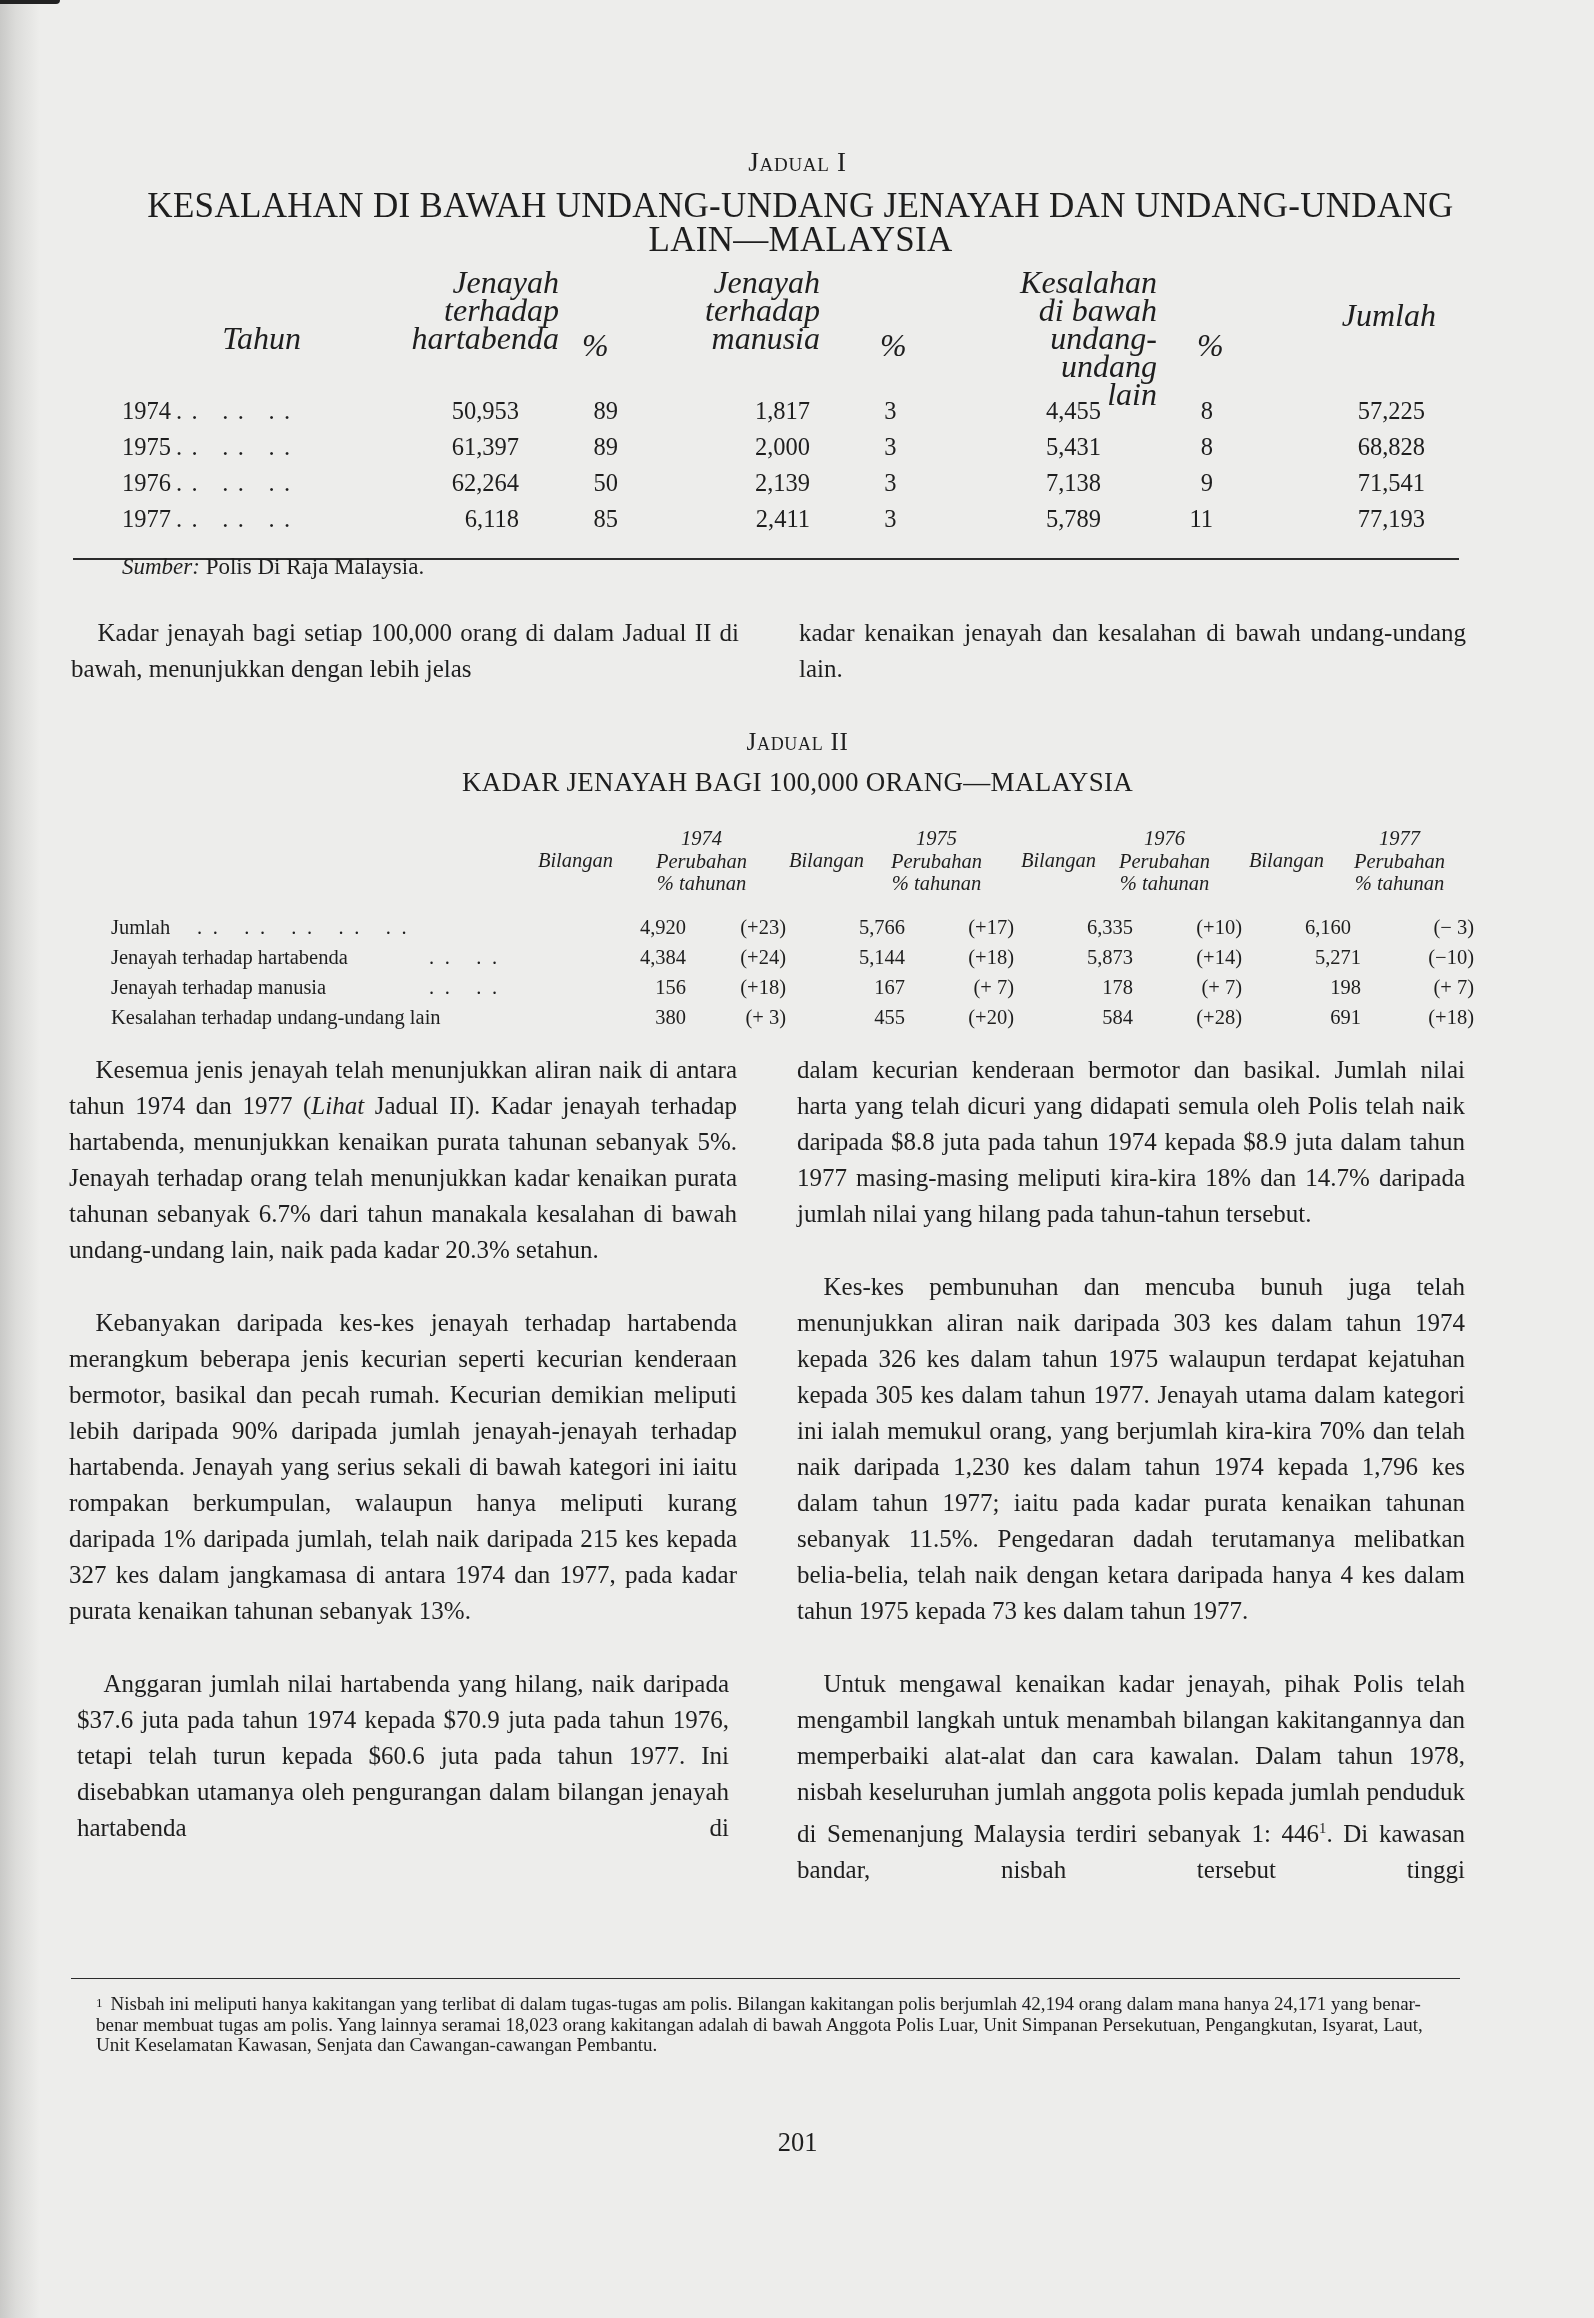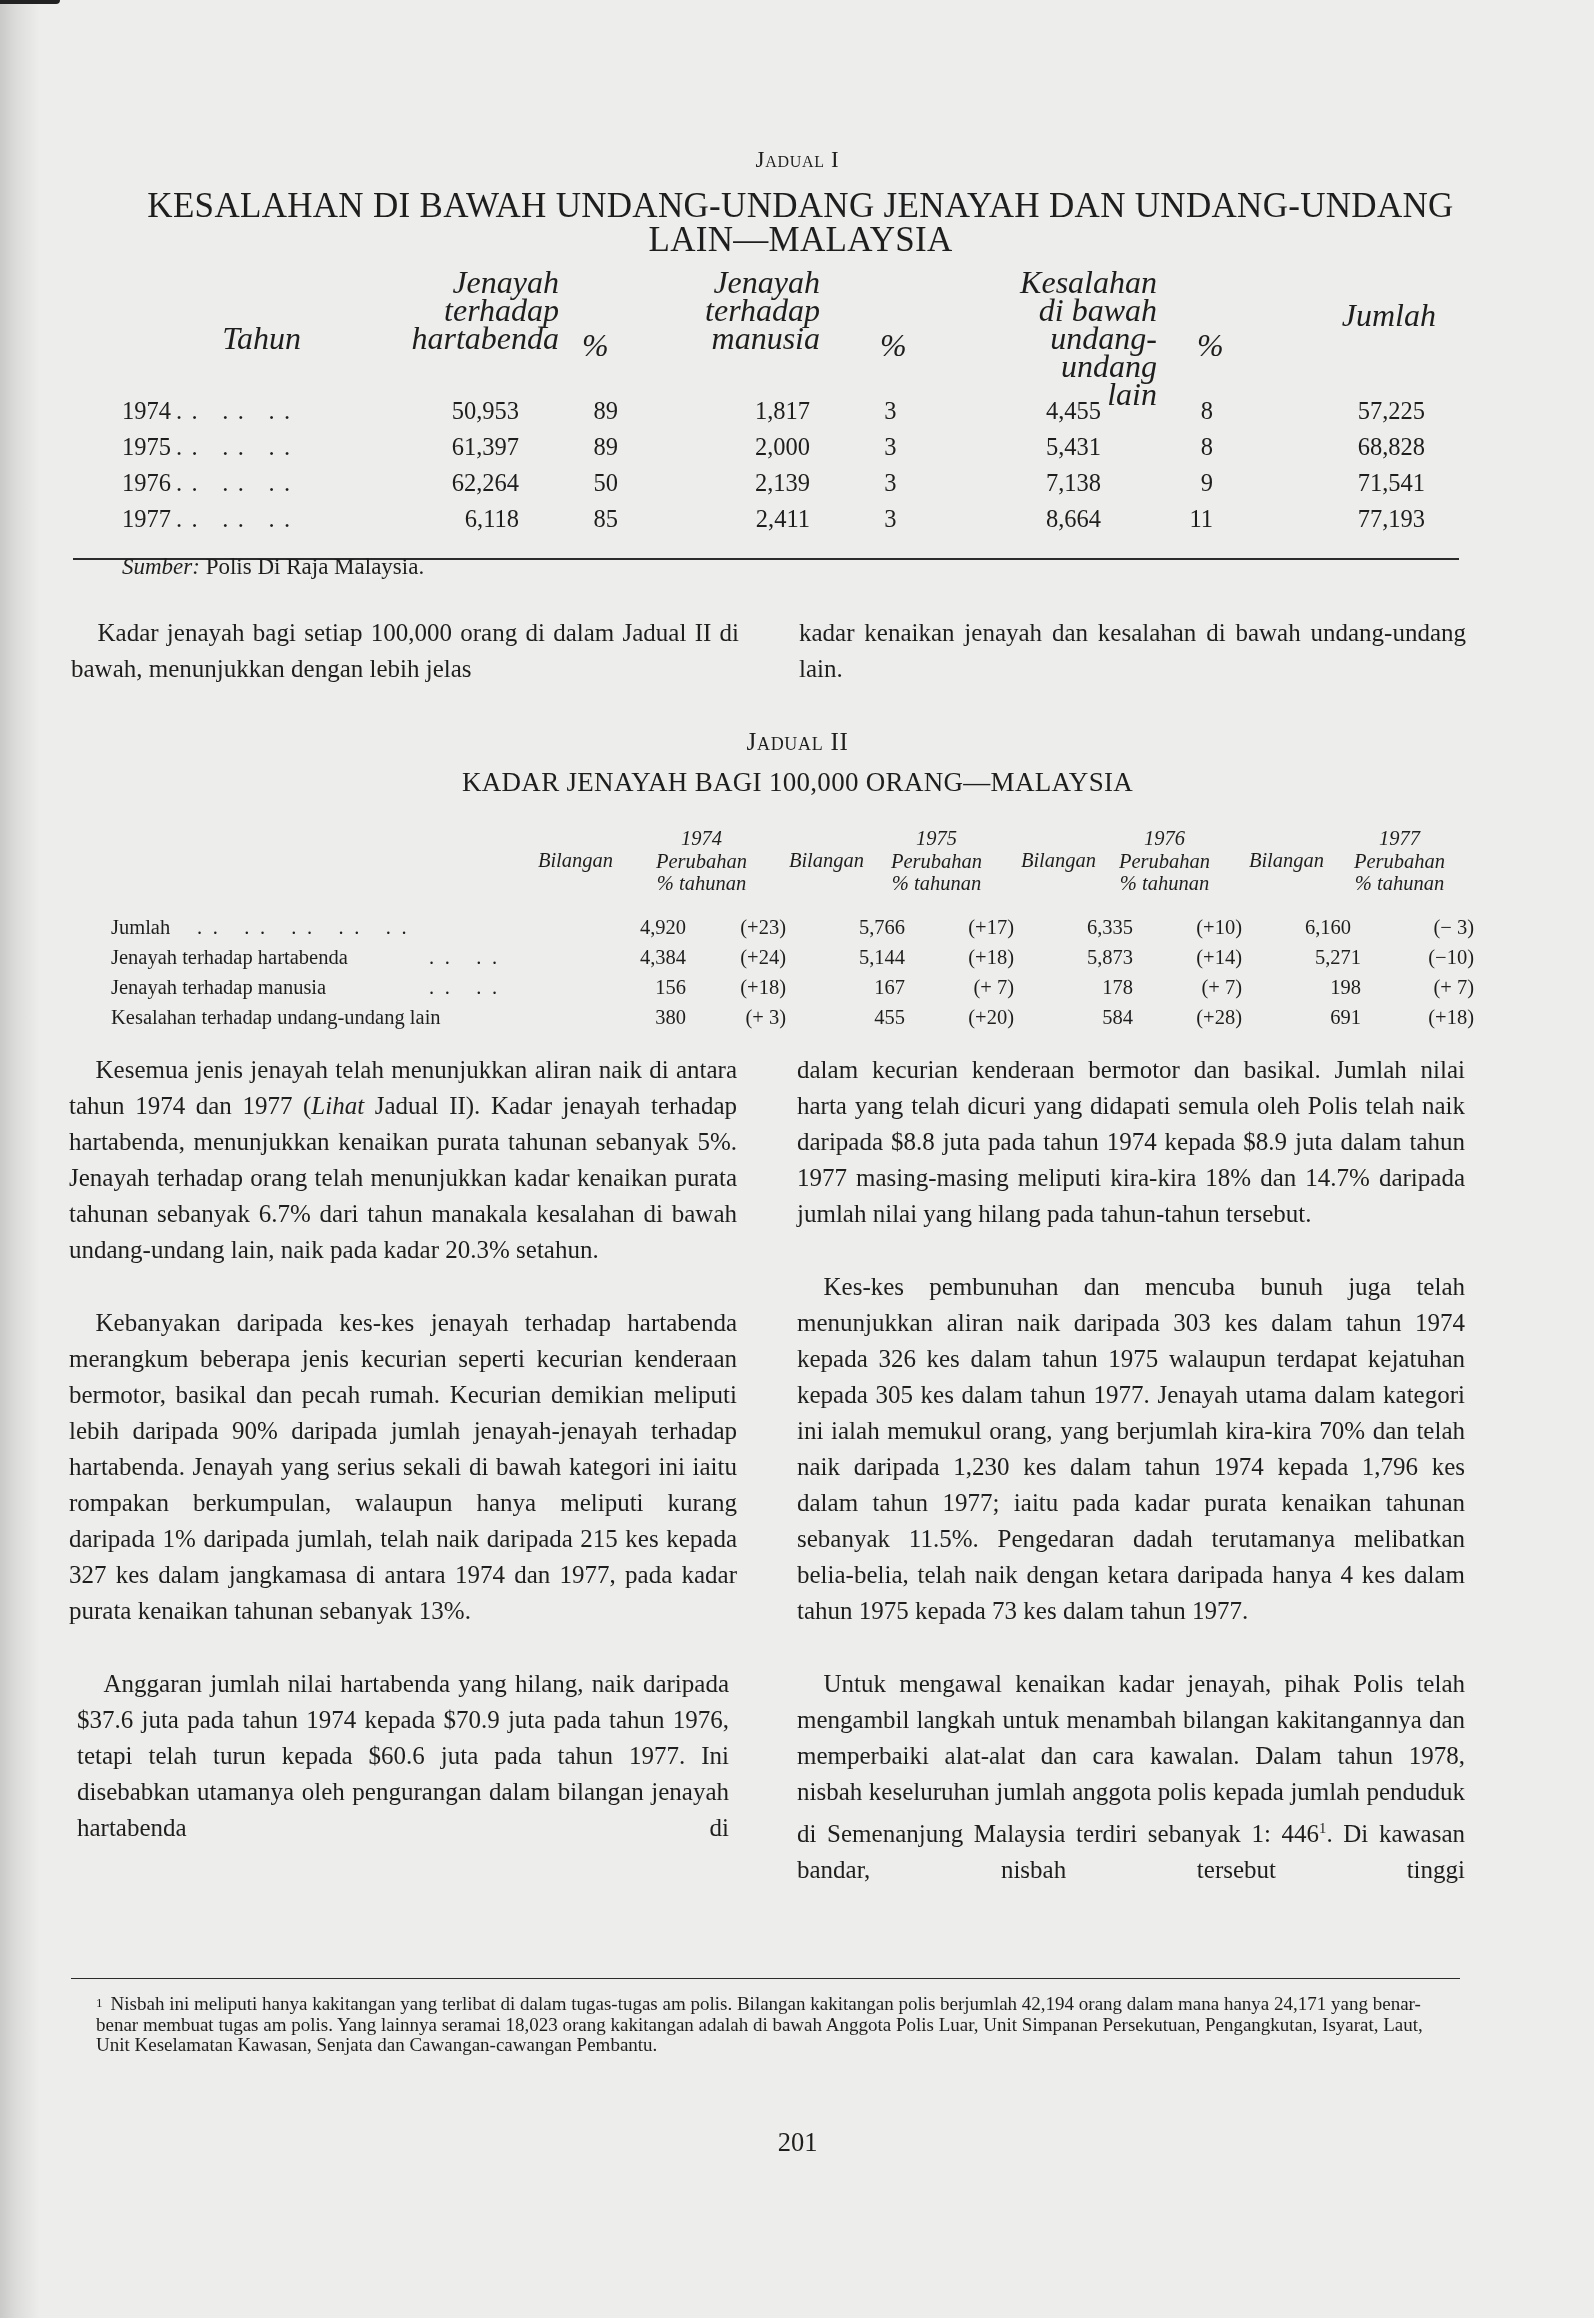--- a/index.html
+++ b/index.html
@@ -18,21 +18,21 @@
     }
     .topedge {
       position: absolute; left: 0; top: 0; width: 60px; height: 4px; background: #222;
       border-radius: 0 0 26.5px 0;
     }
     .abs { position: absolute; }
     .center { text-align: center; }
     .smallcaps { font-variant: small-caps; letter-spacing: 0.7px; }
 
     
-    .t1-label { left: 0; width: 1595px; top: 147px; font-size: 23px; }
+    .t1-label { left: 0; width: 1595px; top: 147px; font-size: 27px; }
     .t1-title { left: 119px; width: 1363px; top: 189px; font-size: 35px; line-height: 34px; letter-spacing: 0.3px; }
     .t1-head { font-style: italic; font-size: 32px; line-height: 28px; text-align: right; }
     .t1-row { font-size: 24.5px; }
     .t1-num { text-align: right; }
     .rule-thick { height: 2px; background: #2b2b2b; }
     .source { left: 122px; top: 554px; font-size: 23px; }
     .source i { font-style: italic; }
 
     
     .para { font-size: 25px; line-height: 36px; text-align: justify; text-align-last: left; }
@@ -117,21 +117,21 @@
     <span class="abs t1-num" style="left:1058px; width:33px;">9</span>
     <span class="abs t1-num" style="left:1204px; width:99px;">71,541</span>
   </div>
   <div class="t1-row" style="position:relative; height:36px;">
     <span class="abs" style="left:0;">1977</span>
     <span class="abs" style="left:54px; letter-spacing:9.3px;">.. .. ..</span>
     <span class="abs t1-num" style="left:291px; width:106px;">6,118</span>
     <span class="abs t1-num" style="left:456px; width:40px;">85</span>
     <span class="abs t1-num" style="left:595px; width:93px;">2,411</span>
     <span class="abs t1-num" style="left:748px; width:26.5px;">3</span>
-    <span class="abs t1-num" style="left:893px; width:86px;">8,664</span>
+    <span class="abs t1-num" style="left:893px; width:86px;">5,789</span>
     <span class="abs t1-num" style="left:1058px; width:33px;">11</span>
     <span class="abs t1-num" style="left:1204px; width:99px;">77,193</span>
   </div>
 </div>
 
 <div class="abs rule-thick" style="left:73px; top:558px; width:1386px;"></div>
 <div class="abs source">
   <i>Sumber:</i>
   <span>Polis Di Raja Malaysia.</span>
 </div>

